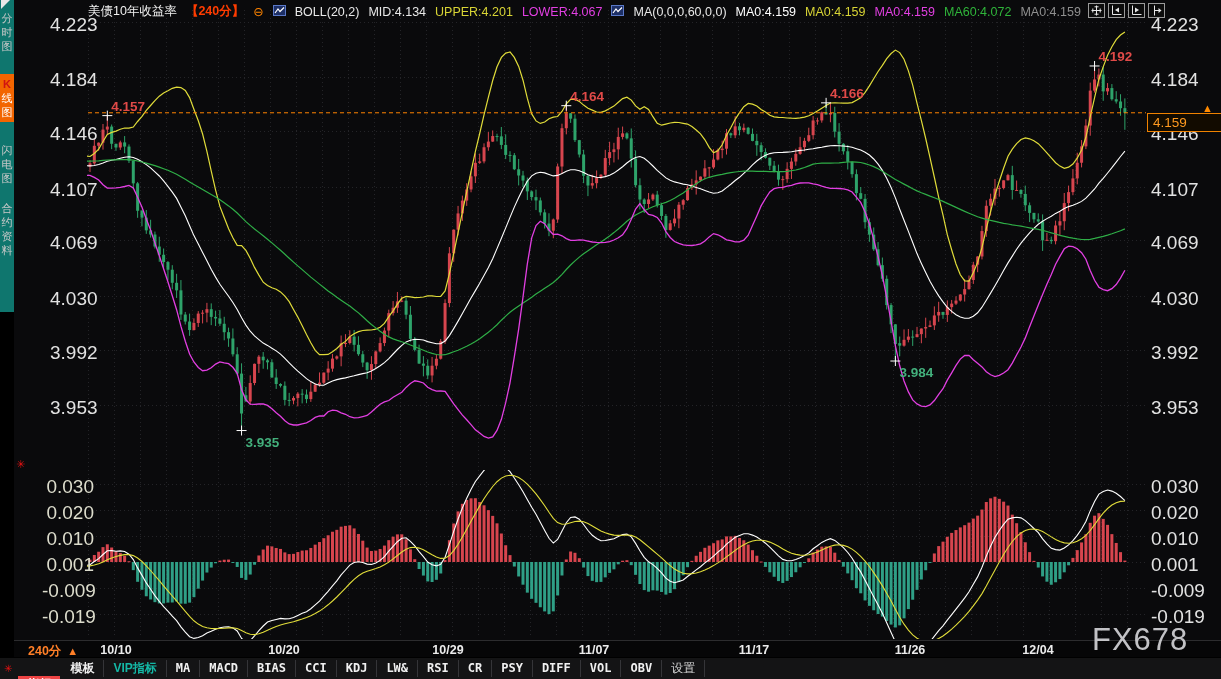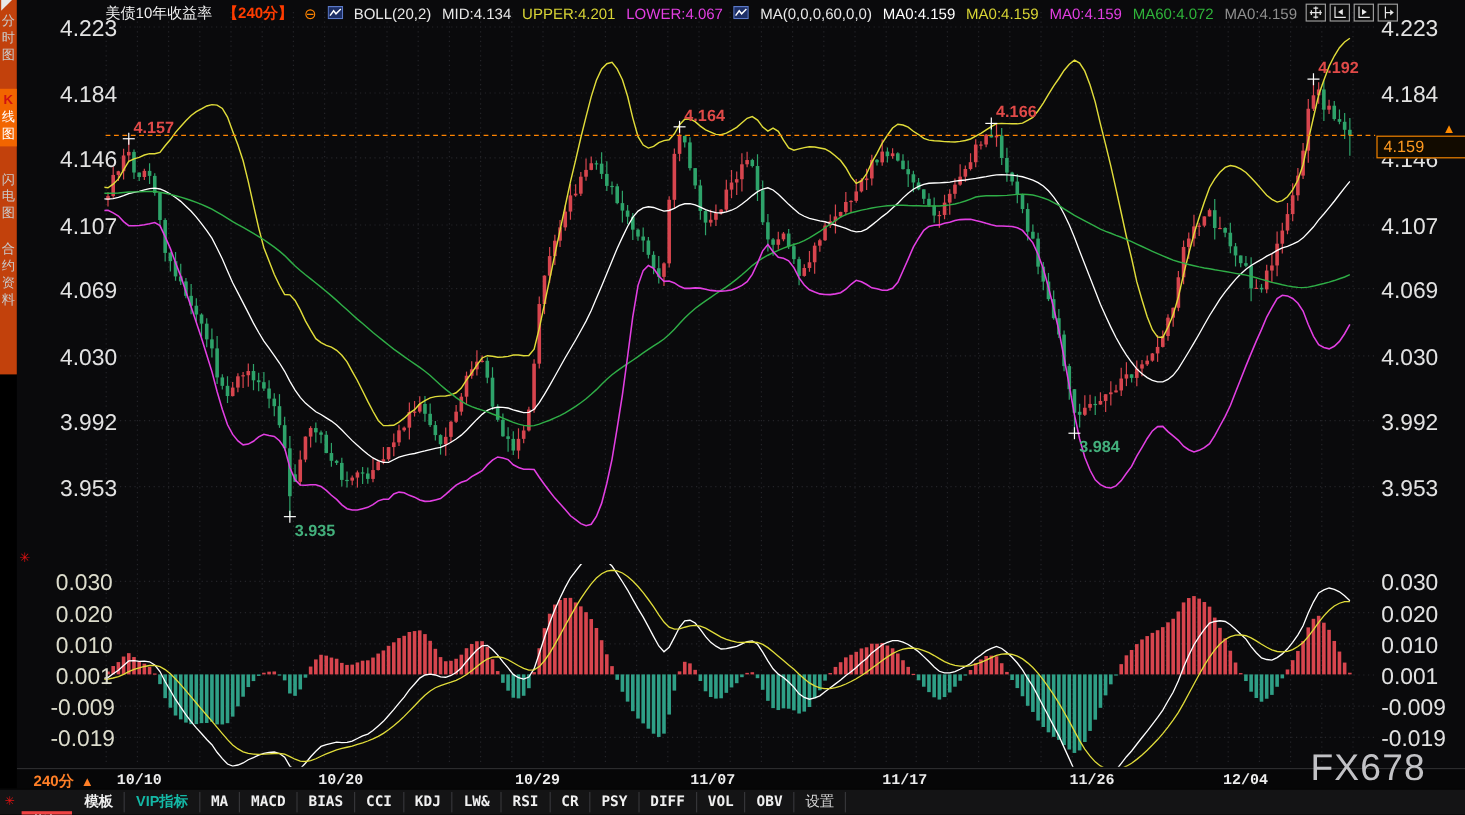--- a/index.html
+++ b/index.html
@@ -1,21 +1,21 @@
 <!DOCTYPE html>
 <html><head>
 <meta charset="utf-8">
 <style>
   html,body{margin:0;padding:0;background:#000;}
   .app{position:relative;width:1221px;height:679px;background:#0a0a0c;overflow:hidden;
        font-family:"Liberation Sans","DejaVu Sans",sans-serif;}
   #chart-svg{position:absolute;left:0;top:0;z-index:1;}
   
   .sidebar{position:absolute;left:0;top:0;width:14px;height:679px;background:#000;z-index:5;}
-  .tabstrip{position:absolute;left:0;top:0;width:14px;background:#c2410c;padding-top:8px;height:304px;}
+  .tabstrip{position:absolute;left:0;top:0;width:14px;background:#0f766e;padding-top:8px;height:304px;}
   .side-tab{width:14px;text-align:center;font-size:11px;line-height:14px;color:#c9c9c9;
             word-break:break-all;padding:3px 0;cursor:pointer;}
   .side-tab.active{background:#f26500;color:#fff;}
   .side-tab.active .ch0{color:#cf1212;font-weight:bold;}
   .corner-tri{position:absolute;left:1px;top:0;width:0;height:0;z-index:6;
       border-left:9px solid #e8e8e8;border-bottom:9px solid transparent;}
   
   .legend{position:absolute;left:88px;display:flex;gap:9px;align-items:center;z-index:4;
           font-size:12.5px;white-space:nowrap;}
   .legend .mini-chart{display:inline-block;}
@@ -23,21 +23,21 @@
   .axis-label{position:absolute;font-size:19px;color:#e2e2e2;z-index:2;}
   .axis-label.l{left:50px;width:44px;text-align:right;}
   .axis-label.r{left:1151px;width:60px;text-align:left;}
   .axis-label.ml{left:42px;width:52px;text-align:right;color:#dcdccc;}
   
   .xaxis{position:absolute;left:14px;right:0;top:640px;height:18px;background:#060607;
          border-top:1px solid #2c2c2e;z-index:3;}
   .interval{position:absolute;left:14px;top:2px;color:#ff7f27;font-weight:bold;font-size:12.5px;cursor:pointer;}
   .interval .up{margin-left:6px;font-size:11px;}
   .date-label{position:absolute;top:2px;width:60px;text-align:center;color:#ececec;
-              font-weight:bold;font-size:12.5px;font-family:Liberation Mono, monospace;}
+              font-weight:bold;font-size:12.5px;}
   
   .price-tag{position:absolute;left:1147px;width:70px;height:17px;border:1px solid #f08200;
              background:#120b00;color:#ff9a1f;font-size:13.5px;line-height:17px;
              padding-left:5px;z-index:4;}
   .price-arrow{position:absolute;left:1202px;color:#ff8a00;font-size:11px;z-index:5;}
   
   .toolbar{position:absolute;left:0;bottom:0;width:1221px;height:21px;background:#141415;
            border-top:1px solid #000;display:flex;align-items:center;z-index:6;}
   .burst{color:#e01212;font-size:10px;margin:0 6px 0 4px;}
   #toolbar-items{display:flex;height:17px;align-items:center;}

